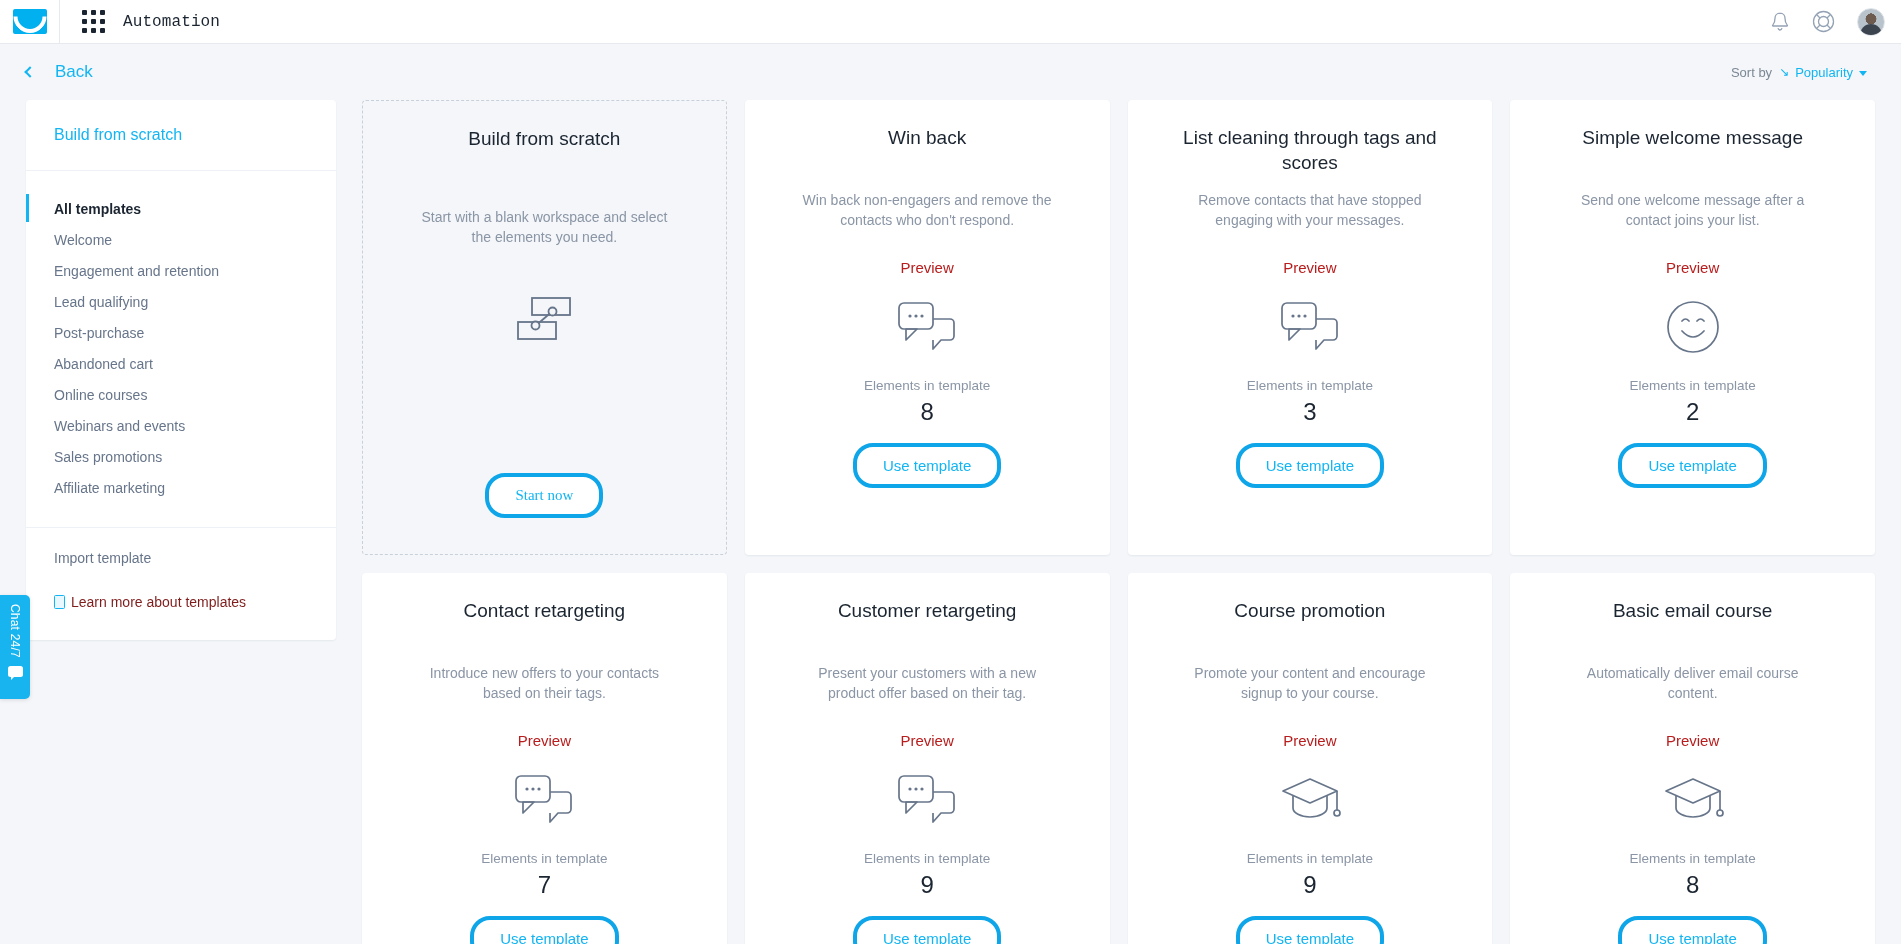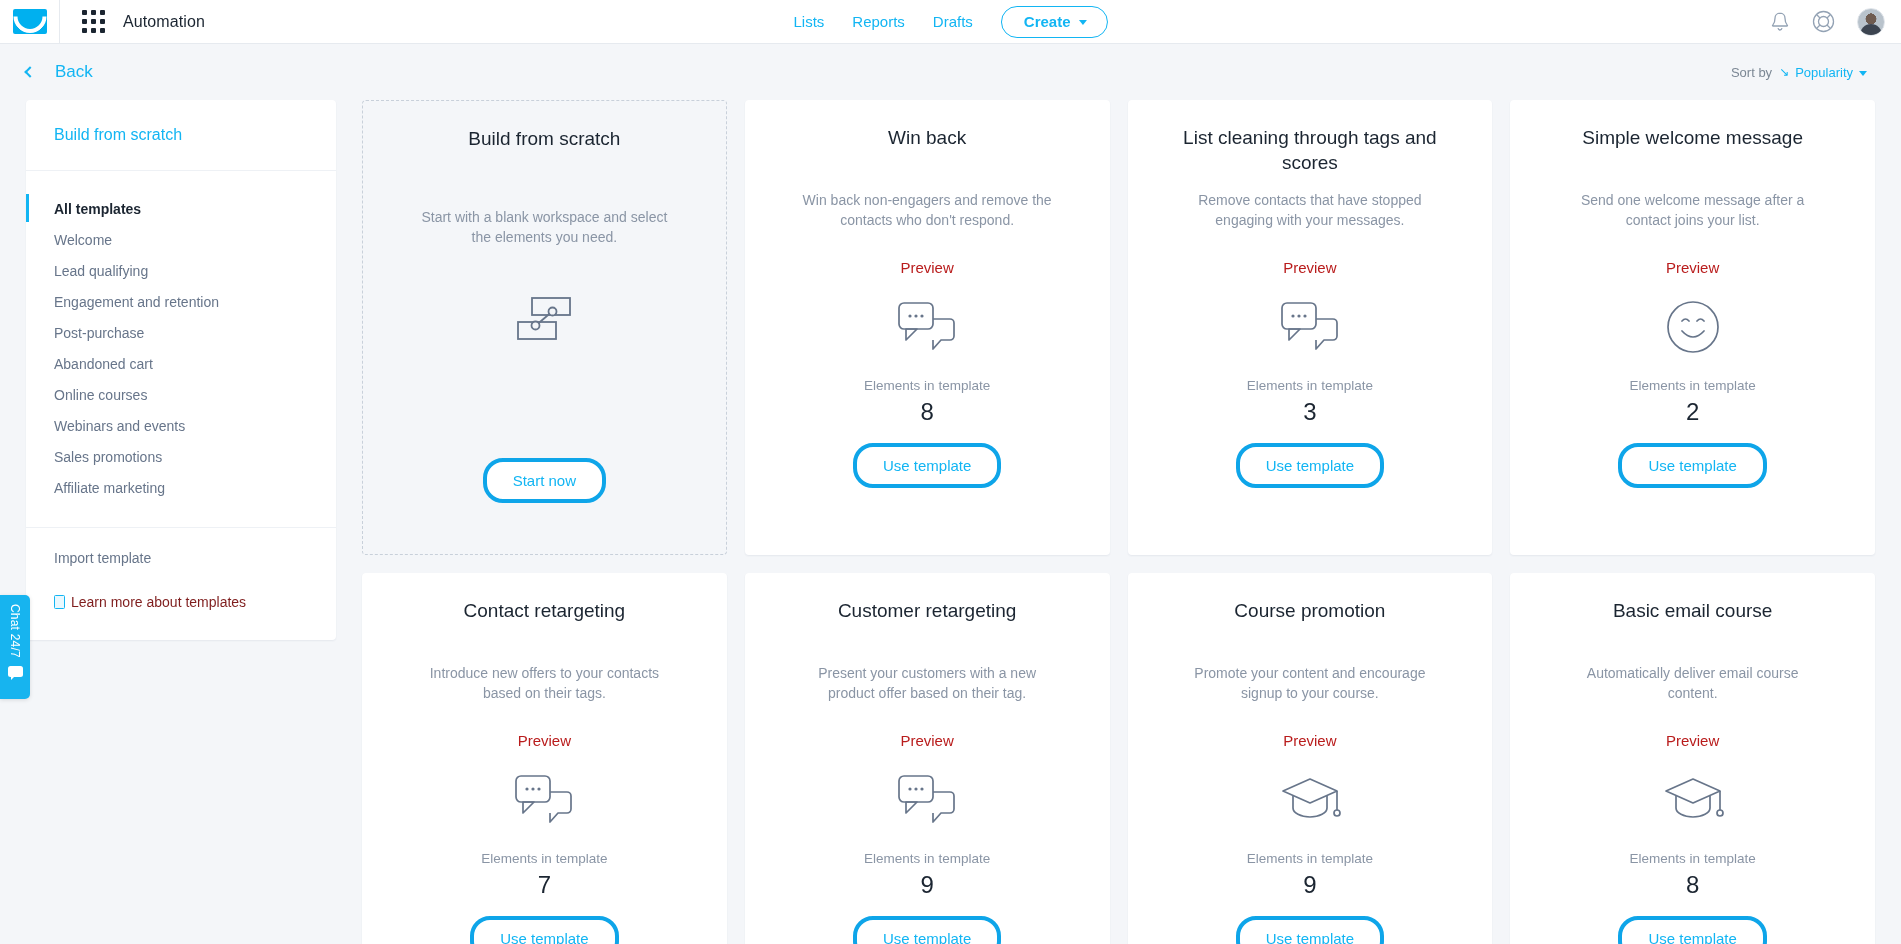--- a/index.html
+++ b/index.html
@@ -18,20 +18,21 @@
   }
 
   
   .topbar {
     height: 44px;
     background: #ffffff;
     border-bottom: 1px solid #e6eaef;
     display: flex;
     align-items: center;
     position: relative;
+    font-family: Liberation Mono, monospace;
   }
 
   .logo-cell {
     width: 60px;
     height: 44px;
     display: flex;
     align-items: center;
     justify-content: center;
     border-right: 1px solid #e6eaef;
   }
@@ -337,21 +338,21 @@
     font-size: 15px;
     padding: 10px 26px;
     cursor: pointer;
     font-family: inherit;
   }
 
   
   .scratch .card-desc { margin-top: 30px; }
   .scratch-spacer { flex: 1 1 auto; }
   .scratch .card-icon { margin-top: 38px; }
-  .scratch .card-btn { margin-bottom: 51px; }
+  .scratch .card-btn { margin-bottom: 36px; font-family: Liberation Serif, serif; }
 
   
   .chat-tab {
     position: absolute;
     left: 0;
     top: 595px;
     width: 30px;
     height: 104px;
     background: #17b4ef;
     border-radius: 0 5px 5px 0;
@@ -403,29 +404,20 @@
     <span></span>
       <span></span>
       <span></span>
     <span></span>
       <span></span>
       <span></span>
   </div>
 
   <div class="app-title">Automation</div>
 
-  <nav class="topnav">
-    <a>Lists</a>
-    <a>Reports</a>
-    <a>Drafts</a>
-    <div class="create-btn">
-      <span>Create</span>
-      <span class="caret-down"></span>
-    </div>
-  </nav>
 
   <div class="topright">
     <div class="icon-btn">
       <svg width="20" height="22" viewBox="0 0 20 22">
         <path d="M10 2.2c-3 0-5 2.2-5 5.1 0 4.6-1.6 6-2.3 6.8-.3.3-.1.9.4.9h13.8c.5 0 .7-.6.4-.9-.7-.8-2.3-2.2-2.3-6.8 0-2.9-2-5.1-5-5.1z" fill="none" stroke="#93a2b4" stroke-width="1.3"></path>
         <path d="M8 17.2c.3 1.1 1 1.8 2 1.8s1.7-.7 2-1.8" fill="none" stroke="#93a2b4" stroke-width="1.3"></path>
       </svg>
     </div>
     <div class="icon-btn">
       <svg width="23" height="23" viewBox="0 0 23 23">
@@ -461,24 +453,24 @@
     </div>
 
     <div class="sidebar-list">
       <div class="side-item active">
         <span>All templates</span>
       </div>
       <div class="side-item">
         <span>Welcome</span>
       </div>
       <div class="side-item">
+        <span>Engagement and retention</span>
+      </div>
+      <div class="side-item">
         <span>Lead qualifying</span>
-      </div>
-      <div class="side-item">
-        <span>Engagement and retention</span>
       </div>
       <div class="side-item">
         <span>Post-purchase</span>
       </div>
       <div class="side-item">
         <span>Abandoned cart</span>
       </div>
       <div class="side-item">
         <span>Online courses</span>
       </div>

